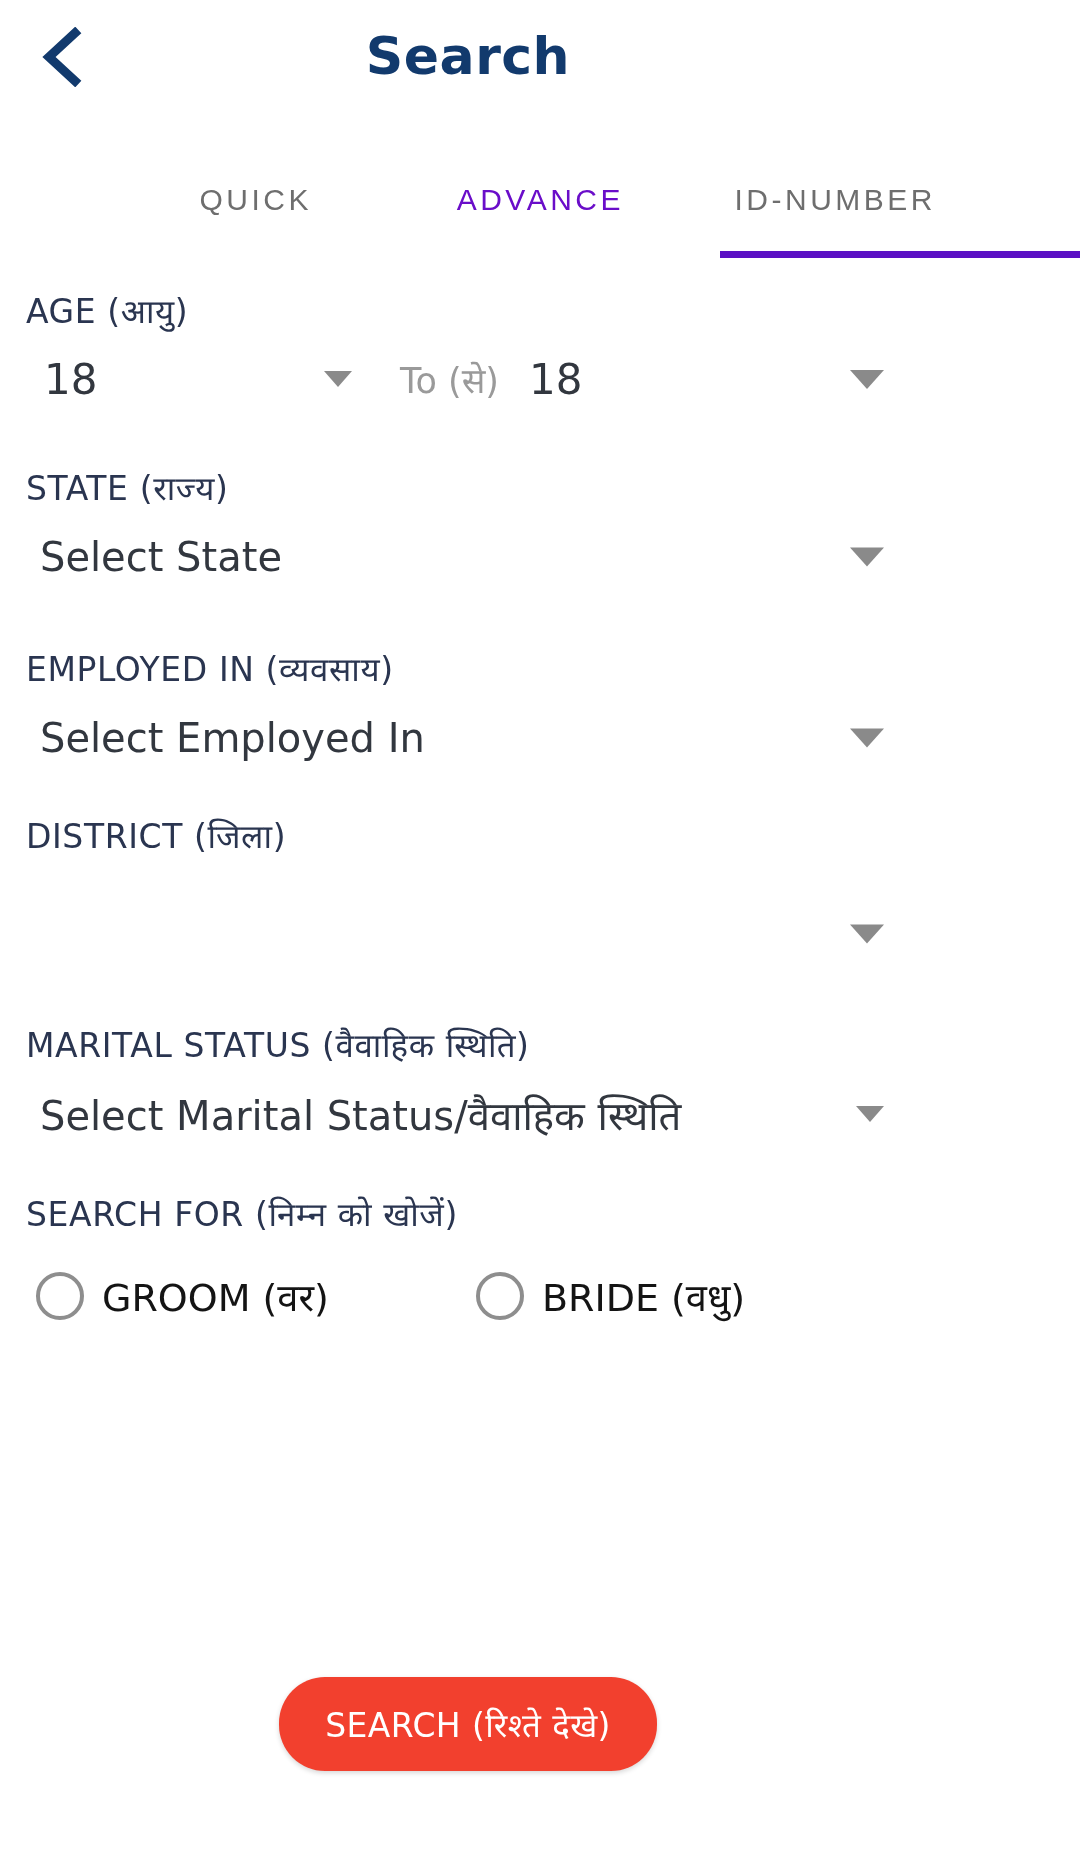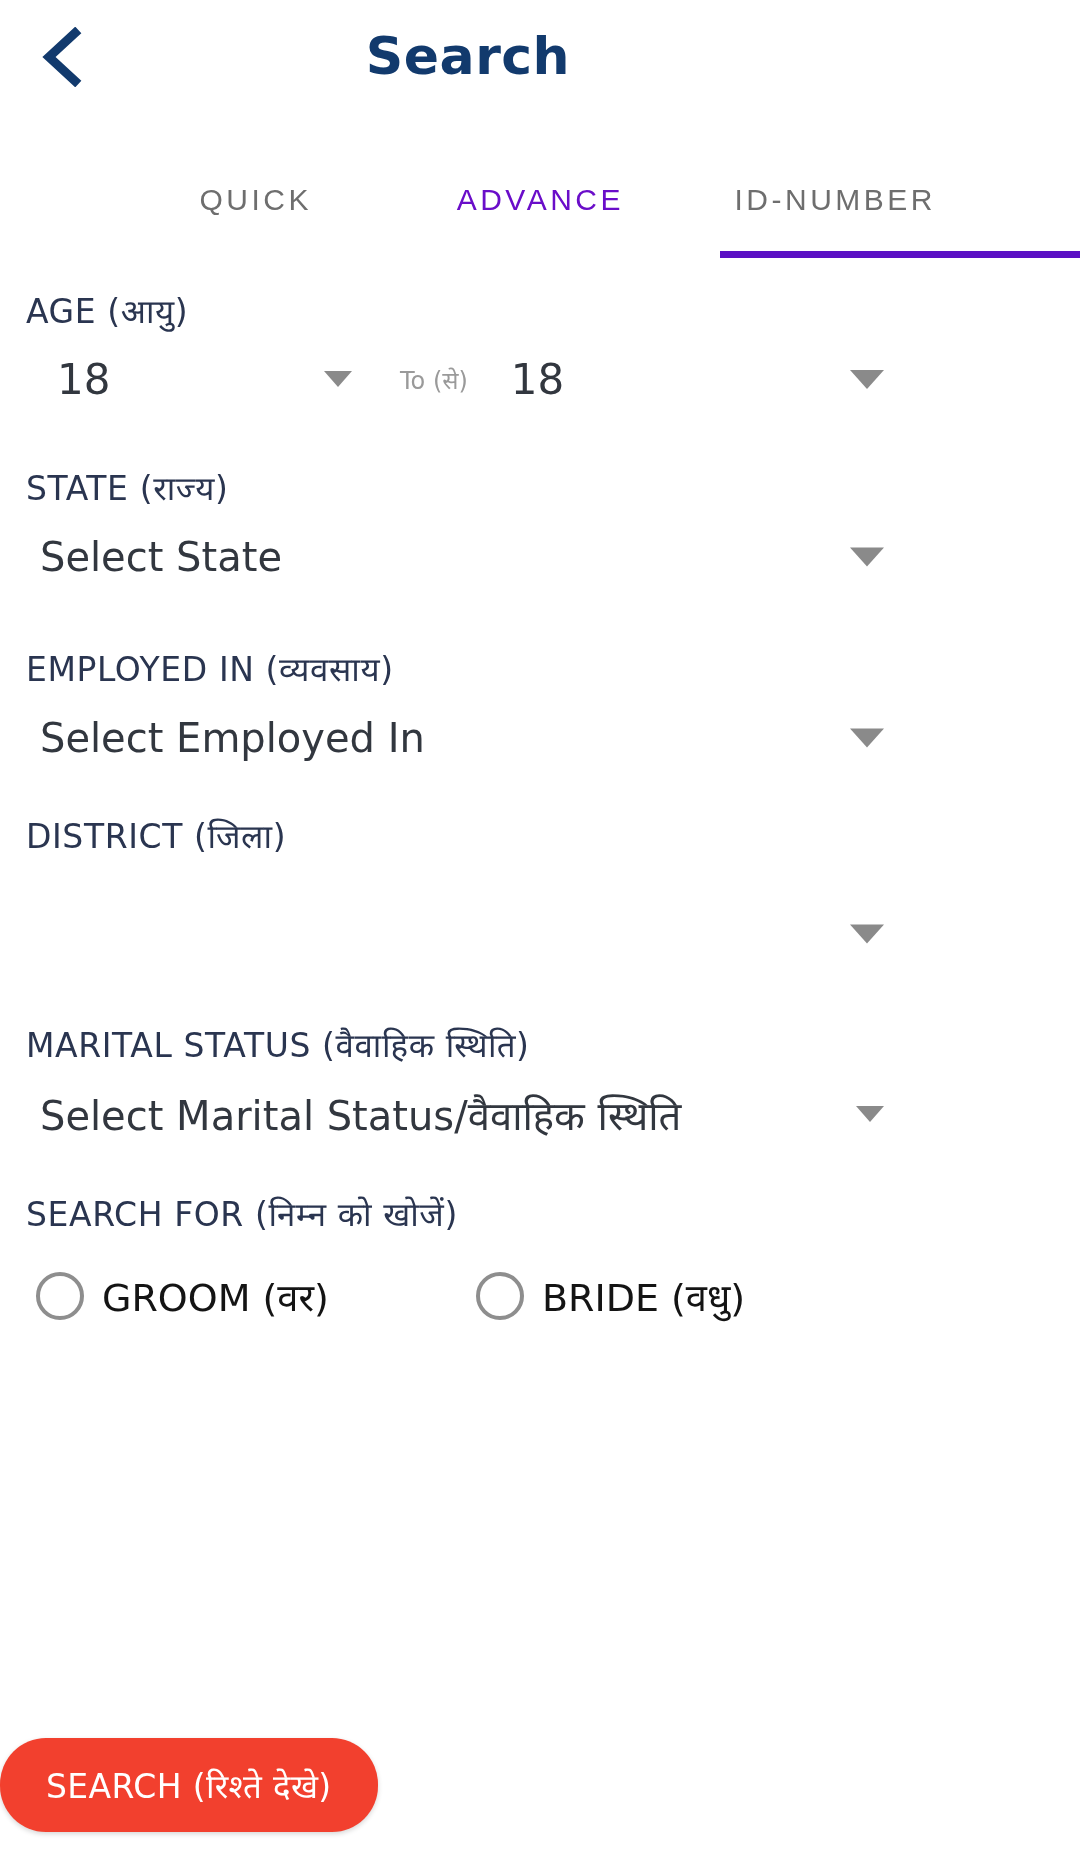--- a/index.html
+++ b/index.html
@@ -129,37 +129,36 @@
   .age-row {
     display: flex;
     align-items: center;
     height: 80px;
     margin-top: 6px;
   }
   .age-cell {
     display: flex;
     align-items: center;
     cursor: pointer;
-    padding-left: 13px;
   }
   .age-cell.first { width: 400px; }
   .age-val {
     font-size: 42px;
     color: #32373f;
     padding-left: 44px;
     font-family: "DejaVu Sans", sans-serif;
   }
   .age-caret-wrap {
     margin-left: auto;
     padding-right: 48px;
     display: flex;
     align-items: center;
   }
   .to-label {
-    font-size: 24px;
+    font-size: 35px;
     color: #9a9a9a;
     font-family: "DejaVu Sans", sans-serif;
     white-space: nowrap;
   }
   .age-cell.second { flex: 1; }
   .age-cell.second .age-val { padding-left: 30px; }
   .age-cell.second .age-caret-wrap { padding-right: 52px; }
 
   
   .radio-row {
@@ -194,23 +193,24 @@
     position: absolute;
     right: 52px;
     top: 50%;
     transform: translateY(-50%);
   }
 
   
   .search-btn-wrap {
     position: absolute;
     left: 0;
-    top: 1738px;
-    width: 100%;
-    display: flex;
+    top: 1677px;
+    width: 100%;
+    display: flex;
+    justify-content: center;
   }
   .search-btn {
     background: #F2402E;
     color: #ffffff;
     border: none;
     border-radius: 46px;
     height: 94px;
     padding: 0 46px;
     font-size: 33px;
     letter-spacing: 0.4px;

